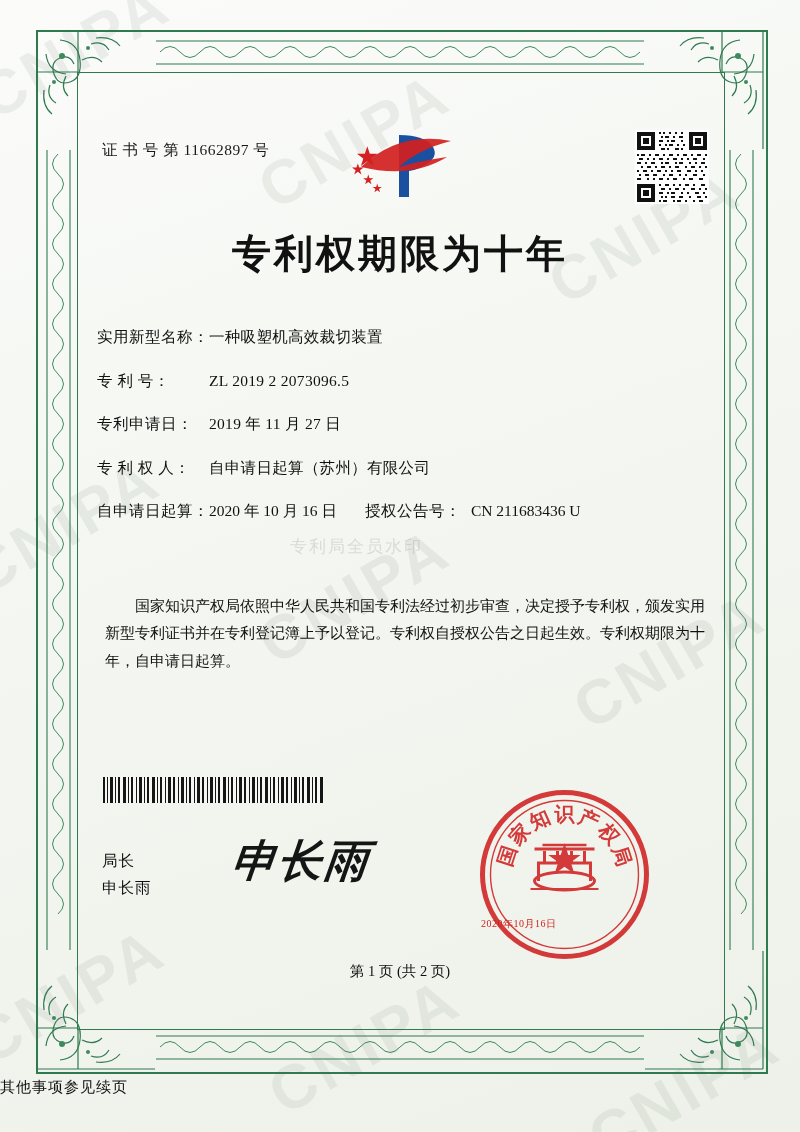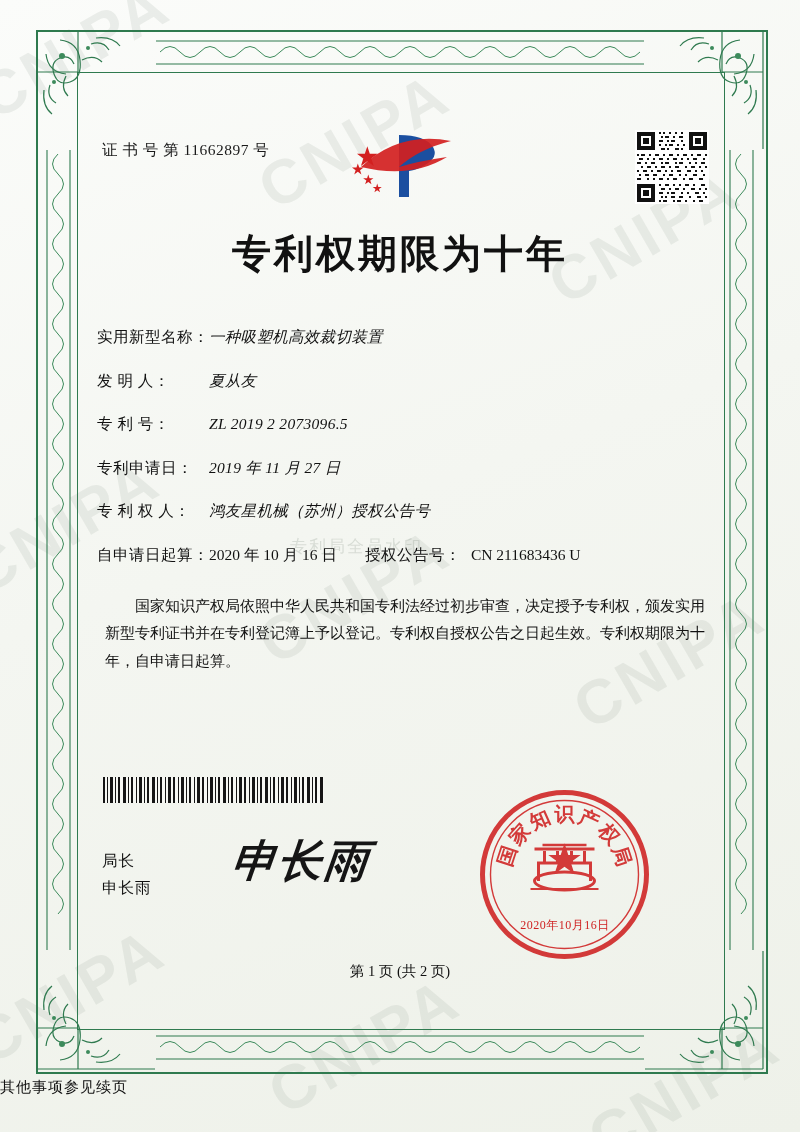--- a/index.html
+++ b/index.html
@@ -151,21 +151,20 @@
     color: #111;
   }
   .field-label {
     width: 112px;
     flex: none;
     letter-spacing: 0.5px;
   }
   .field-value {
     flex: 1;
     letter-spacing: 0.3px;
-    font-style: italic;
   }
   .inline-label {
     flex: none;
     padding-left: 28px;
     letter-spacing: 0.5px;
     text-align: center;
   }
   .inline-value {
     flex: none;
     padding-left: 10px;
@@ -214,22 +213,21 @@
 
   .seal {
     position: absolute;
     left: 400px; top: 715px;
     width: 175px; height: 175px;
   }
   .seal-date {
     position: absolute;
     left: 404px; top: 845px;
     width: 168px;
-    text-align: center;
-    font-size: 12px;
+    font-size: 10px;
     color: #cf2121;
     letter-spacing: 0.5px;
     font-family: "Liberation Serif", serif;
   }
 
   .page-num {
     position: absolute;
     left: 0; top: 890px;
     width: 646px;
     text-align: center;
@@ -558,34 +556,30 @@
     </div>
 
     <div class="title">专利权期限为十年</div>
 
     <div class="fields">
       <div class="field-row">
         <div class="field-label">实用新型名称：</div>
         <div class="field-value">一种吸塑机高效裁切装置</div>
       </div>
       <div class="field-row">
-        <div class="field-label">发  明  人：</div>
-        <div class="field-value">夏从友</div>
-      </div>
-      <div class="field-row">
         <div class="field-label">专  利  号：</div>
         <div class="field-value">ZL 2019 2 2073096.5</div>
       </div>
       <div class="field-row">
         <div class="field-label">专利申请日：</div>
         <div class="field-value">2019 年 11 月 27 日</div>
       </div>
       <div class="field-row">
         <div class="field-label">专 利 权 人：</div>
-        <div class="field-value">鸿友星机械（苏州）授权公告号</div>
+        <div class="field-value">自申请日起算（苏州）有限公司</div>
       </div>
       <div class="field-row">
         <div class="field-label">自申请日起算：</div>
         <div>2020 年 10 月 16 日</div>
         <div class="inline-label">授权公告号：</div>
         <div class="inline-value">CN 211683436 U</div>
       </div>
     </div>
 
     <div class="paragraphs">

